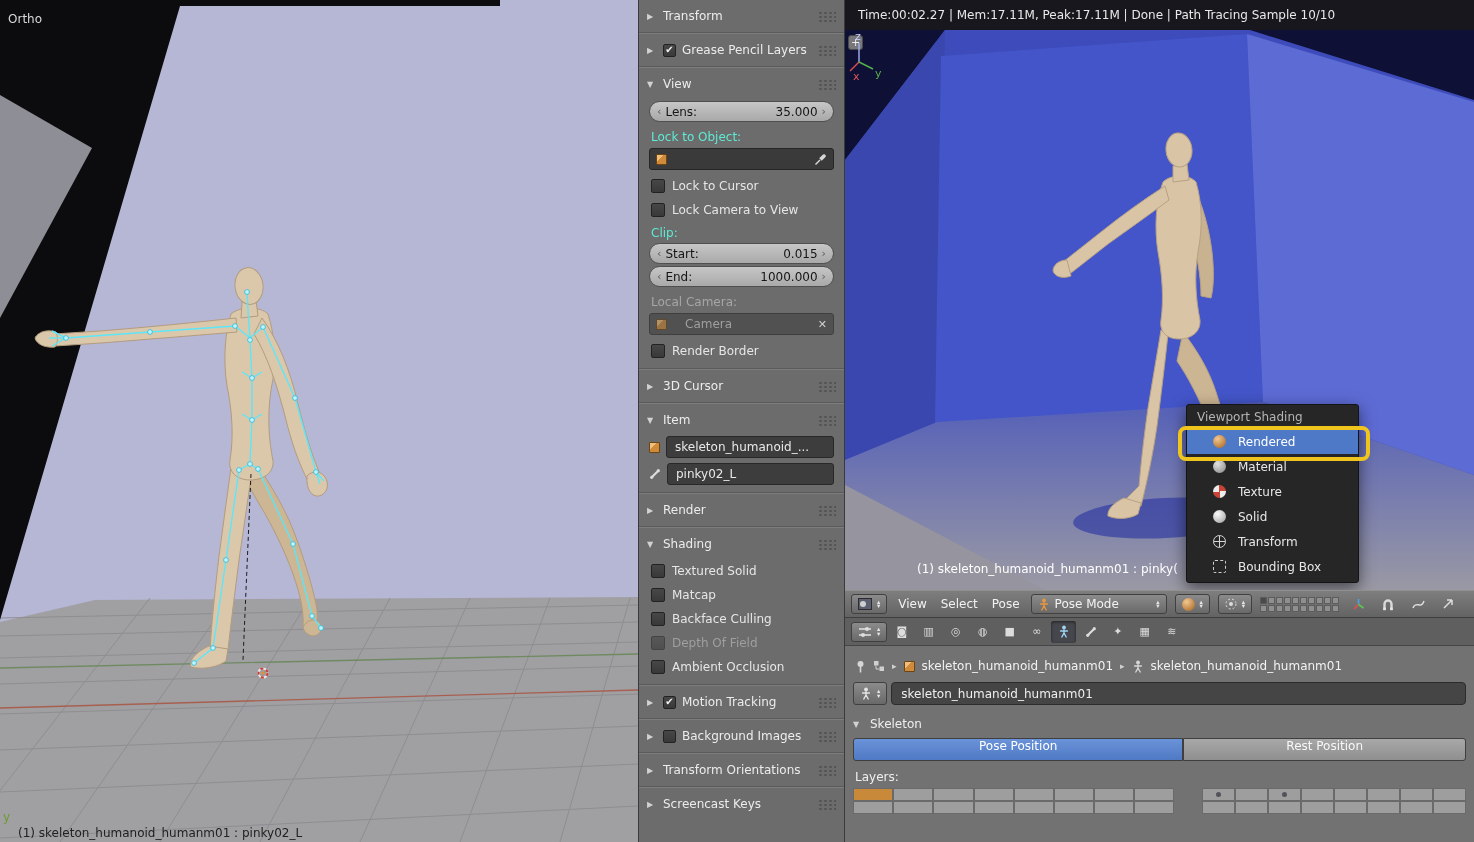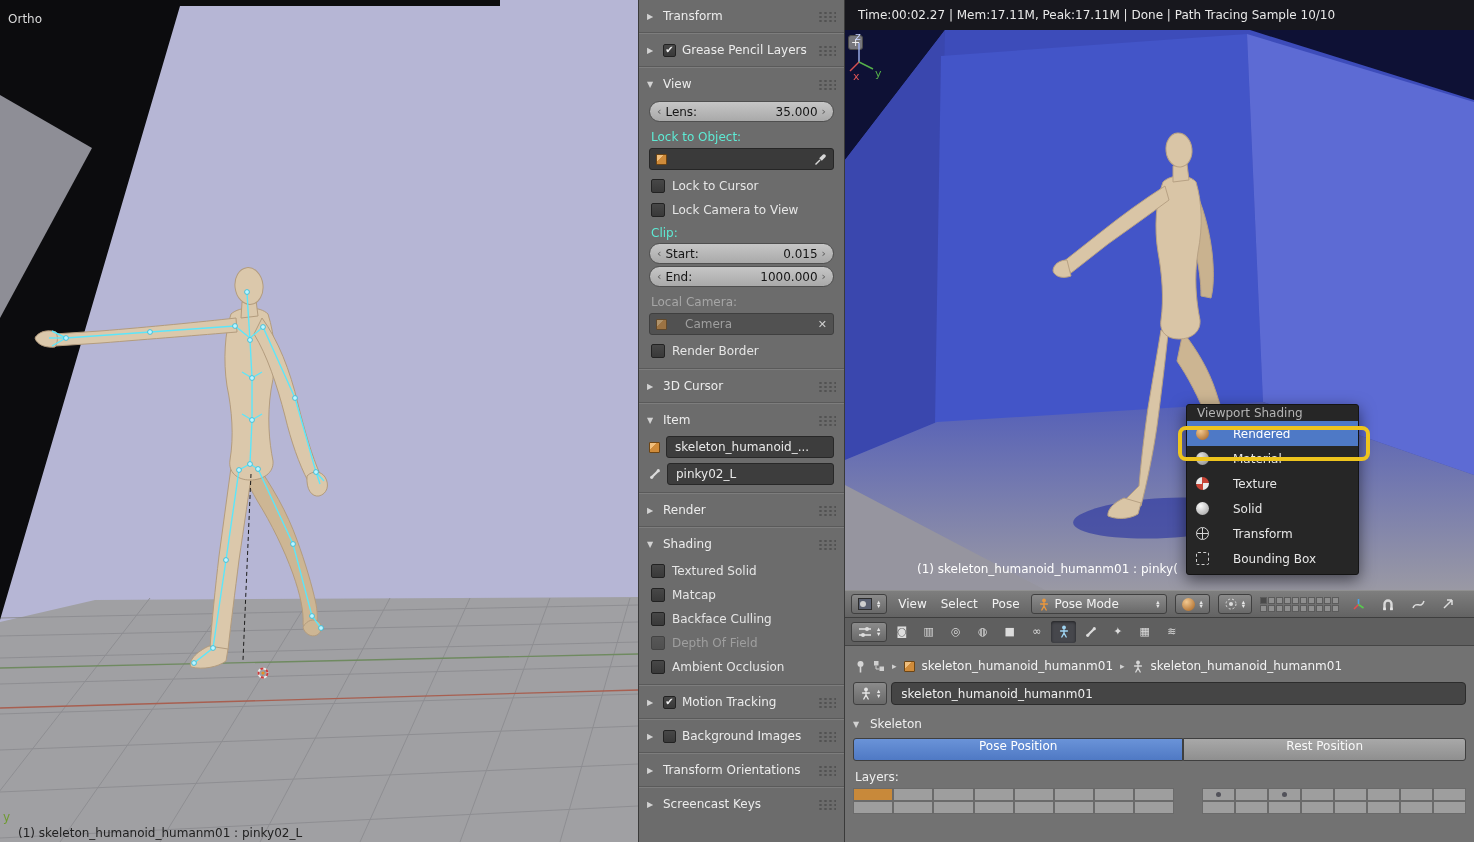--- a/index.html
+++ b/index.html
@@ -55,22 +55,22 @@
 .stats{height:30px;background:#17171d;display:flex;align-items:center;padding:0 13px;color:#e9e9e9}
 .render{position:relative;height:560px;overflow:hidden;background:#3d4cba}
 .render>svg{position:absolute;left:0;top:0}
 .plus-tab{position:absolute;left:3px;top:5px;width:15px;height:15px;background:#77777c;border:1px solid #4a4a4a;
   border-radius:3px;color:#eee;display:flex;align-items:center;justify-content:center;z-index:5;font-size:11px}
 .gizmo{position:absolute;left:20px;top:484px;z-index:5}
 .rv-status{position:absolute;left:72px;top:532px;color:#fff;z-index:5}
 
 .smenu{position:absolute;left:341px;top:374px;width:173px;background:#262626;border:1px solid #141414;
   border-radius:3px;box-shadow:0 5px 16px rgba(0,0,0,.55);z-index:30;padding-bottom:3px}
-.smenu-title{height:16px;display:flex;align-items:center;padding:0 10px;color:#b4b4b4}
-.smi{height:25px;display:flex;align-items:center;gap:24px;padding:0 9px;color:#e6e6e6}
+.smenu-title{height:24px;display:flex;align-items:center;padding:0 10px;color:#b4b4b4}
+.smi{height:25px;display:flex;align-items:center;gap:12px;padding:0 26px;color:#e6e6e6}
 .smi.selected{background:#4e79c6;color:#fff}
 .mi-ic{width:13px;height:13px;flex:none;border-radius:50%}
 .ic-rendered{background:radial-gradient(circle at 35% 30%,#f2c890,#a35f1d)}
 .ic-material{background:radial-gradient(circle at 35% 30%,#e2e2e2,#838383)}
 .ic-texture{background:conic-gradient(#c74436 0 25%,#ececec 0 50%,#c74436 0 75%,#ececec 0)}
 .ic-solid{background:radial-gradient(circle at 35% 30%,#fafafa,#9a9a9a)}
 .ic-wire{background:linear-gradient(#d6d6d6,#d6d6d6) 50% 50%/100% 1px no-repeat,
   linear-gradient(#d6d6d6,#d6d6d6) 50% 50%/1px 100% no-repeat;border:1.3px solid #d6d6d6;border-radius:50%}
 .ic-bbox{border:1.3px dashed #cfcfcf;border-radius:2px}
 .ybox{position:absolute;left:333px;top:396px;width:192px;height:35px;border:4px solid #eec41d;

